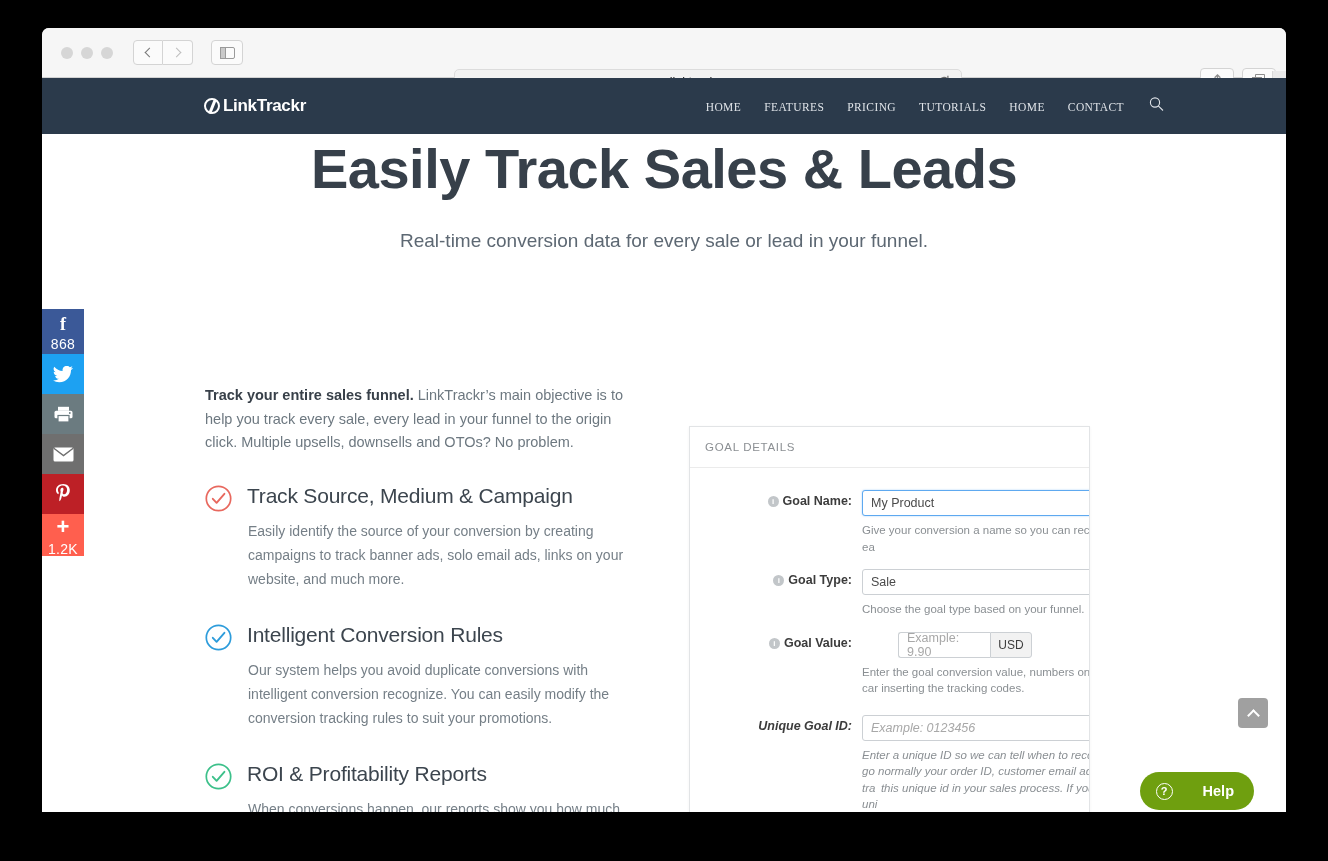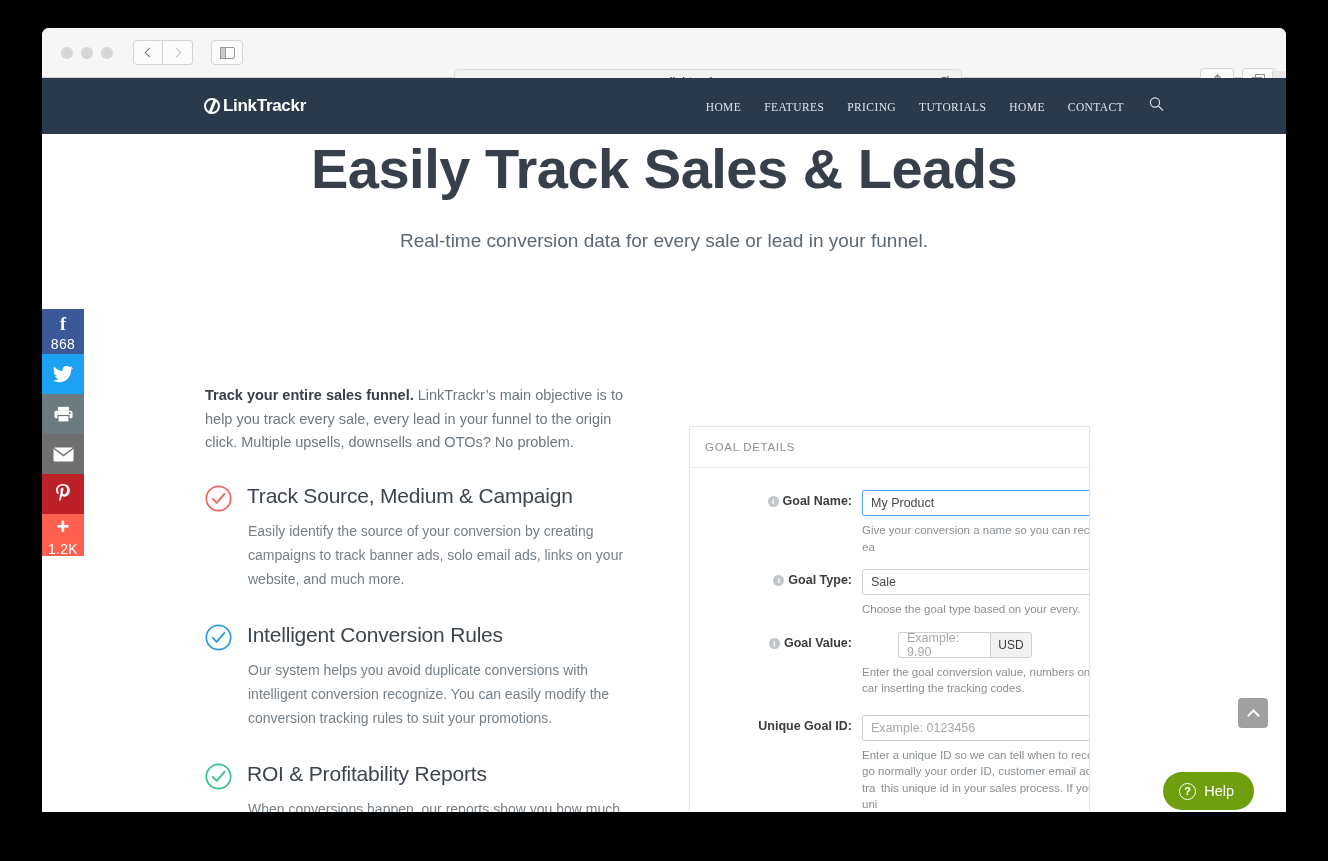--- a/index.html
+++ b/index.html
@@ -296,21 +296,21 @@
     display: flex; align-items: center; gap: 8px;
     padding: 0 20px 0 16px;
     color: #fff;
   }
   .help-q {
     width: 17px; height: 17px; border-radius: 50%;
     border: 1.6px solid #fff;
     display: flex; align-items: center; justify-content: center;
     font-size: 11px; font-weight: bold; line-height: 1;
   }
-  .help-label { font-size: 14.5px; font-weight: normal; }
+  .help-label { font-size: 14.5px; font-weight: bold; margin-left: 22px; }
 </style>
 </head>
 <body>
 
 <div class="browser-window">
 
   <div class="toolbar">
     <div class="traffic-lights">
       <span class="tl"></span>
       <span class="tl"></span>
@@ -475,35 +475,35 @@
           </div>
           <div class="f-input focused">My Product</div>
           <div class="f-help">Give your conversion a name so you can recognize it ea</div>
         </div>
 
         <div class="form-row" style="margin-top:14px;">
           <div class="f-label">
             <span class="info-dot">i</span><span>Goal Type:</span>
           </div>
           <div class="f-input">Sale</div>
-          <div class="f-help">Choose the goal type based on your every.</div>
+          <div class="f-help">Choose the goal type based on your funnel.</div>
         </div>
 
         <div class="form-row" style="margin-top:14px;">
           <div class="f-label">
             <span class="info-dot">i</span><span>Goal Value:</span>
           </div>
           <div class="value-group">
             <div class="vi">Example: 9.90</div>
             <div class="vu">USD</div>
           </div>
           <div class="f-help">Enter the goal conversion value, numbers only. You car inserting the tracking codes.</div>
         </div>
 
-        <div class="form-row" style="">
+        <div class="form-row" style="font-style:italic;">
           <div class="f-label">Unique Goal ID:</div>
           <div class="f-input ph">Example: 0123456</div>
           <div class="f-help">Enter a unique ID so we can tell when to recognize a go normally your order ID, customer email address or tra  this unique id in your sales process. If you have no uni </div>
         </div>
 
         <div class="form-row" style="margin-top:14px;">
 
           <div class="toggle-group">
             <div class="tg on-state">Off</div>
             <div class="tg off-state">On</div>

